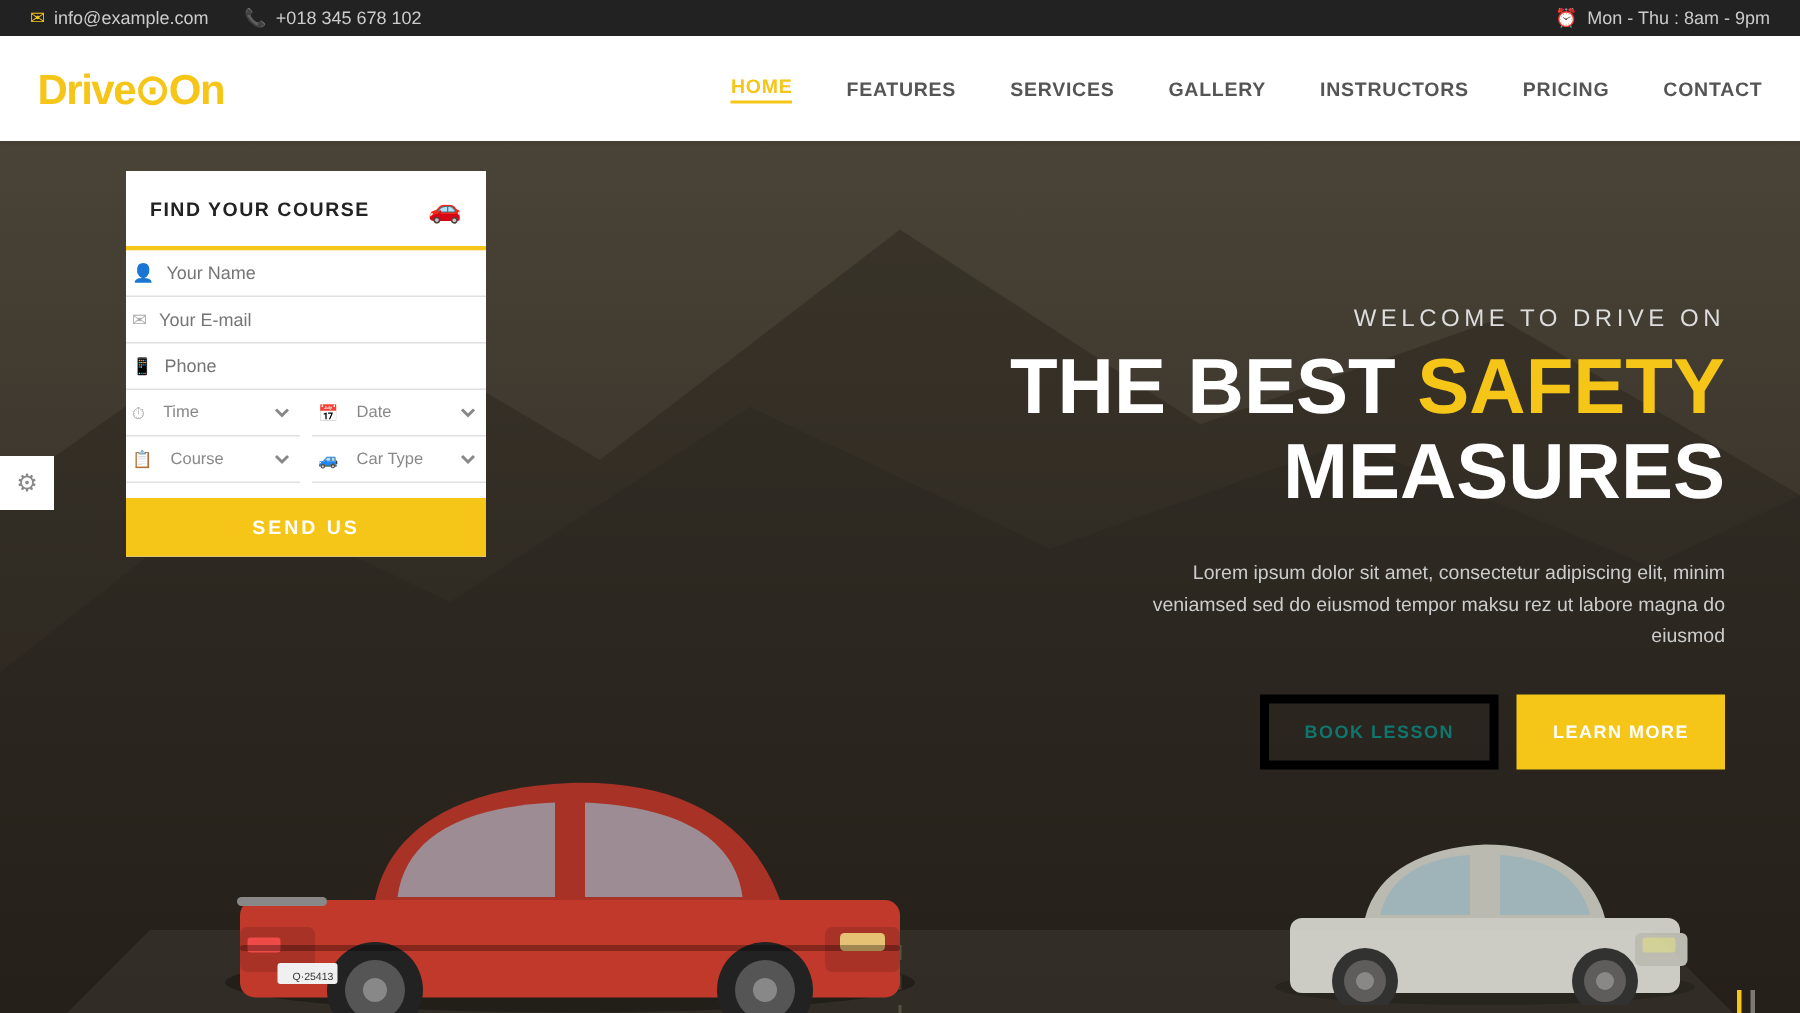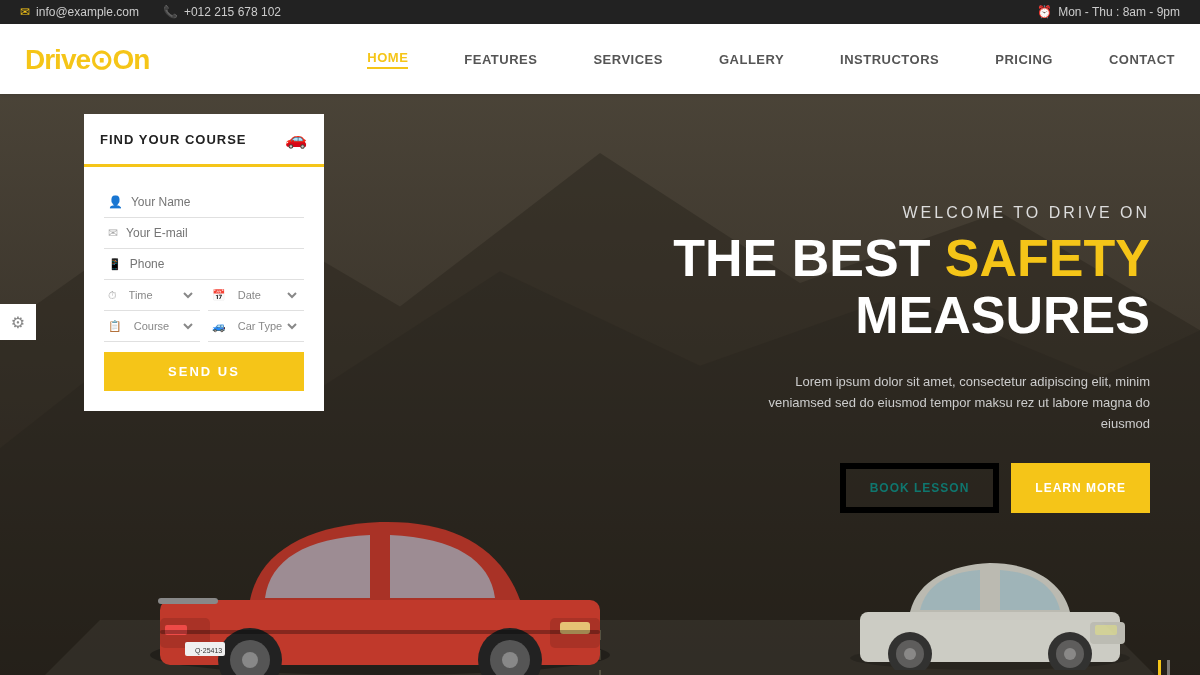--- a/index.html
+++ b/index.html
@@ -27,21 +27,21 @@
       display: flex;
       align-items: center;
       justify-content: space-between;
       padding: 0 25px;
       position: relative;
       z-index: 10;
       box-shadow: 0 1px 3px rgba(0,0,0,0.1);
     }
     .logo { font-size: 28px; font-weight: bold; color: #222; letter-spacing: -1px; }
     .logo span { color: #f5c518; }
-    .nav-links { display: flex; gap: 56px; align-items: center; }
+    .nav-links { display: flex; gap: 36px; align-items: center; }
     .nav-link { text-decoration: none; color: #555; font-size: 13px; font-weight: 600; letter-spacing: 0.5px; text-transform: uppercase; }
     .nav-link.active { color: #f5c518; border-bottom: 2px solid #f5c518; padding-bottom: 2px; }
 
     
     .hero {
       position: relative;
       width: 1200px;
       height: 626px;
       overflow: hidden;
     }
@@ -73,21 +73,21 @@
       align-items: center;
     }
     .find-form-title {
       font-size: 13px;
       font-weight: 700;
       letter-spacing: 1px;
       color: #222;
       text-transform: uppercase;
     }
     .find-form-body {
-      padding: 20px;
+      padding: 0;
       background: rgba(255,255,255,0.97);
     }
     .form-field {
       display: flex;
       align-items: center;
       gap: 8px;
       border-bottom: 1px solid #e0e0e0;
       padding: 8px 4px;
       font-size: 12px;
       color: #888;
@@ -263,21 +263,21 @@
 <body>
 
 <div class="topbar">
   <div class="topbar-left">
     <div class="topbar-item">
       <span class="icon-mail" style="font-size:12px; color:#f5c518;"></span>
       <span>info@example.com</span>
     </div>
     <div class="topbar-item">
       <span style="font-size:12px; color:#f5c518;">📞</span>
-      <span>+012 215 678 102</span>
+      <span>+018 345 678 102</span>
     </div>
   </div>
   <div class="topbar-right">
     <span style="color:#f5c518; font-size:12px;">⏰</span>
     <span>Mon - Thu : 8am - 9pm</span>
   </div>
 </div>
 
 <nav class="navbar">
   <div class="logo">

